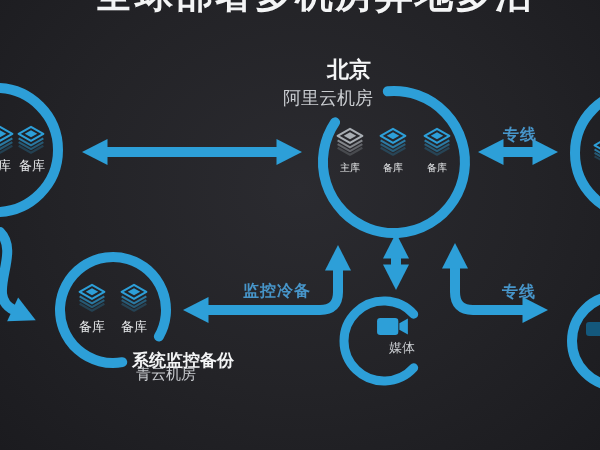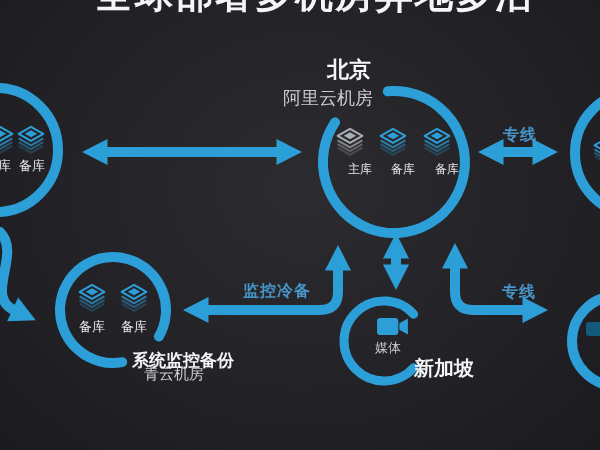--- a/index.html
+++ b/index.html
@@ -12,27 +12,27 @@
   .ring{fill:none;stroke:var(--accent);stroke-linecap:round;}
   .arrow{fill:none;stroke:var(--accent);stroke-linecap:round;stroke-linejoin:round;}
   .lbl{position:absolute;white-space:nowrap;color:var(--text1);}
   .c{transform:translateX(-50%);}
   .title{
     top:-31px;left:95px;width:420px;text-align:center;
     font-size:38px;font-weight:700;letter-spacing:2px;color:#f4f5f6;
   }
   .city{font-size:22px;font-weight:700;color:#f4f5f6;text-align:center;width:110px;}
   .facility{font-size:18px;color:var(--text2);text-align:center;width:120px;}
-  .dblabel{font-size:12px;color:#e9ebed;text-align:right;width:44px;}
+  .dblabel{font-size:10px;color:#e9ebed;text-align:center;width:44px;}
   .dblabel-sm{font-size:13px;color:#e9ebed;text-align:center;width:40px;}
   .linklbl{font-size:16px;font-weight:600;color:var(--labelblue);text-align:center;width:120px;letter-spacing:1px;}
   .caption-bold{font-size:17px;font-weight:700;color:#f4f5f6;}
-  .caption{font-size:15px;color:var(--text2);margin-left:8px;}
+  .caption{font-size:15px;color:var(--text2);}
   .sg-city{font-size:20px;font-weight:700;color:#f4f5f6;}
-  .svc{font-size:13px;color:var(--text2);text-align:left;width:40px;}
+  .svc{font-size:13px;color:var(--text2);text-align:right;width:40px;}
 </style>
 </head>
 <body>
 
 <div class="stage">
 
   <svg class="layer" width="600" height="450" viewBox="0 0 600 450">
     <defs>
       <marker id="ah" viewBox="0 0 3 3" markerWidth="3" markerHeight="3" refX="0.3" refY="1.5" orient="auto-start-reverse">
         <path d="M0.15,0.2 L2.7,1.5 L0.15,2.8 Z" fill="#2D9FD8"></path>
@@ -90,19 +90,18 @@
 
   <div class="lbl dblabel-sm c" style="left:-2px;top:157px;">备库</div>
   <div class="lbl dblabel-sm c" style="left:32px;top:157px;">备库</div>
 
   <div class="lbl dblabel-sm c" style="left:92px;top:318px;">备库</div>
   <div class="lbl dblabel-sm c" style="left:134px;top:318px;">备库</div>
   <div class="lbl caption-bold" style="left:132px;top:341px;margin-top:8px;">系统监控备份</div>
   <div class="lbl caption" style="left:136px;top:365px;">青云机房</div>
 
   <div class="lbl svc c" style="left:395px;top:339px;">媒体</div>
-  <div class="lbl sg-city" style="left:414px;top:355px;">新加坡</div>
 
   <div class="lbl linklbl c" style="left:520px;top:125px;">专线</div>
   <div class="lbl linklbl c" style="left:277px;top:281px;">监控冷备</div>
   <div class="lbl linklbl c" style="left:519px;top:282px;">专线</div>
 
 </div>
 
 </body></html>

